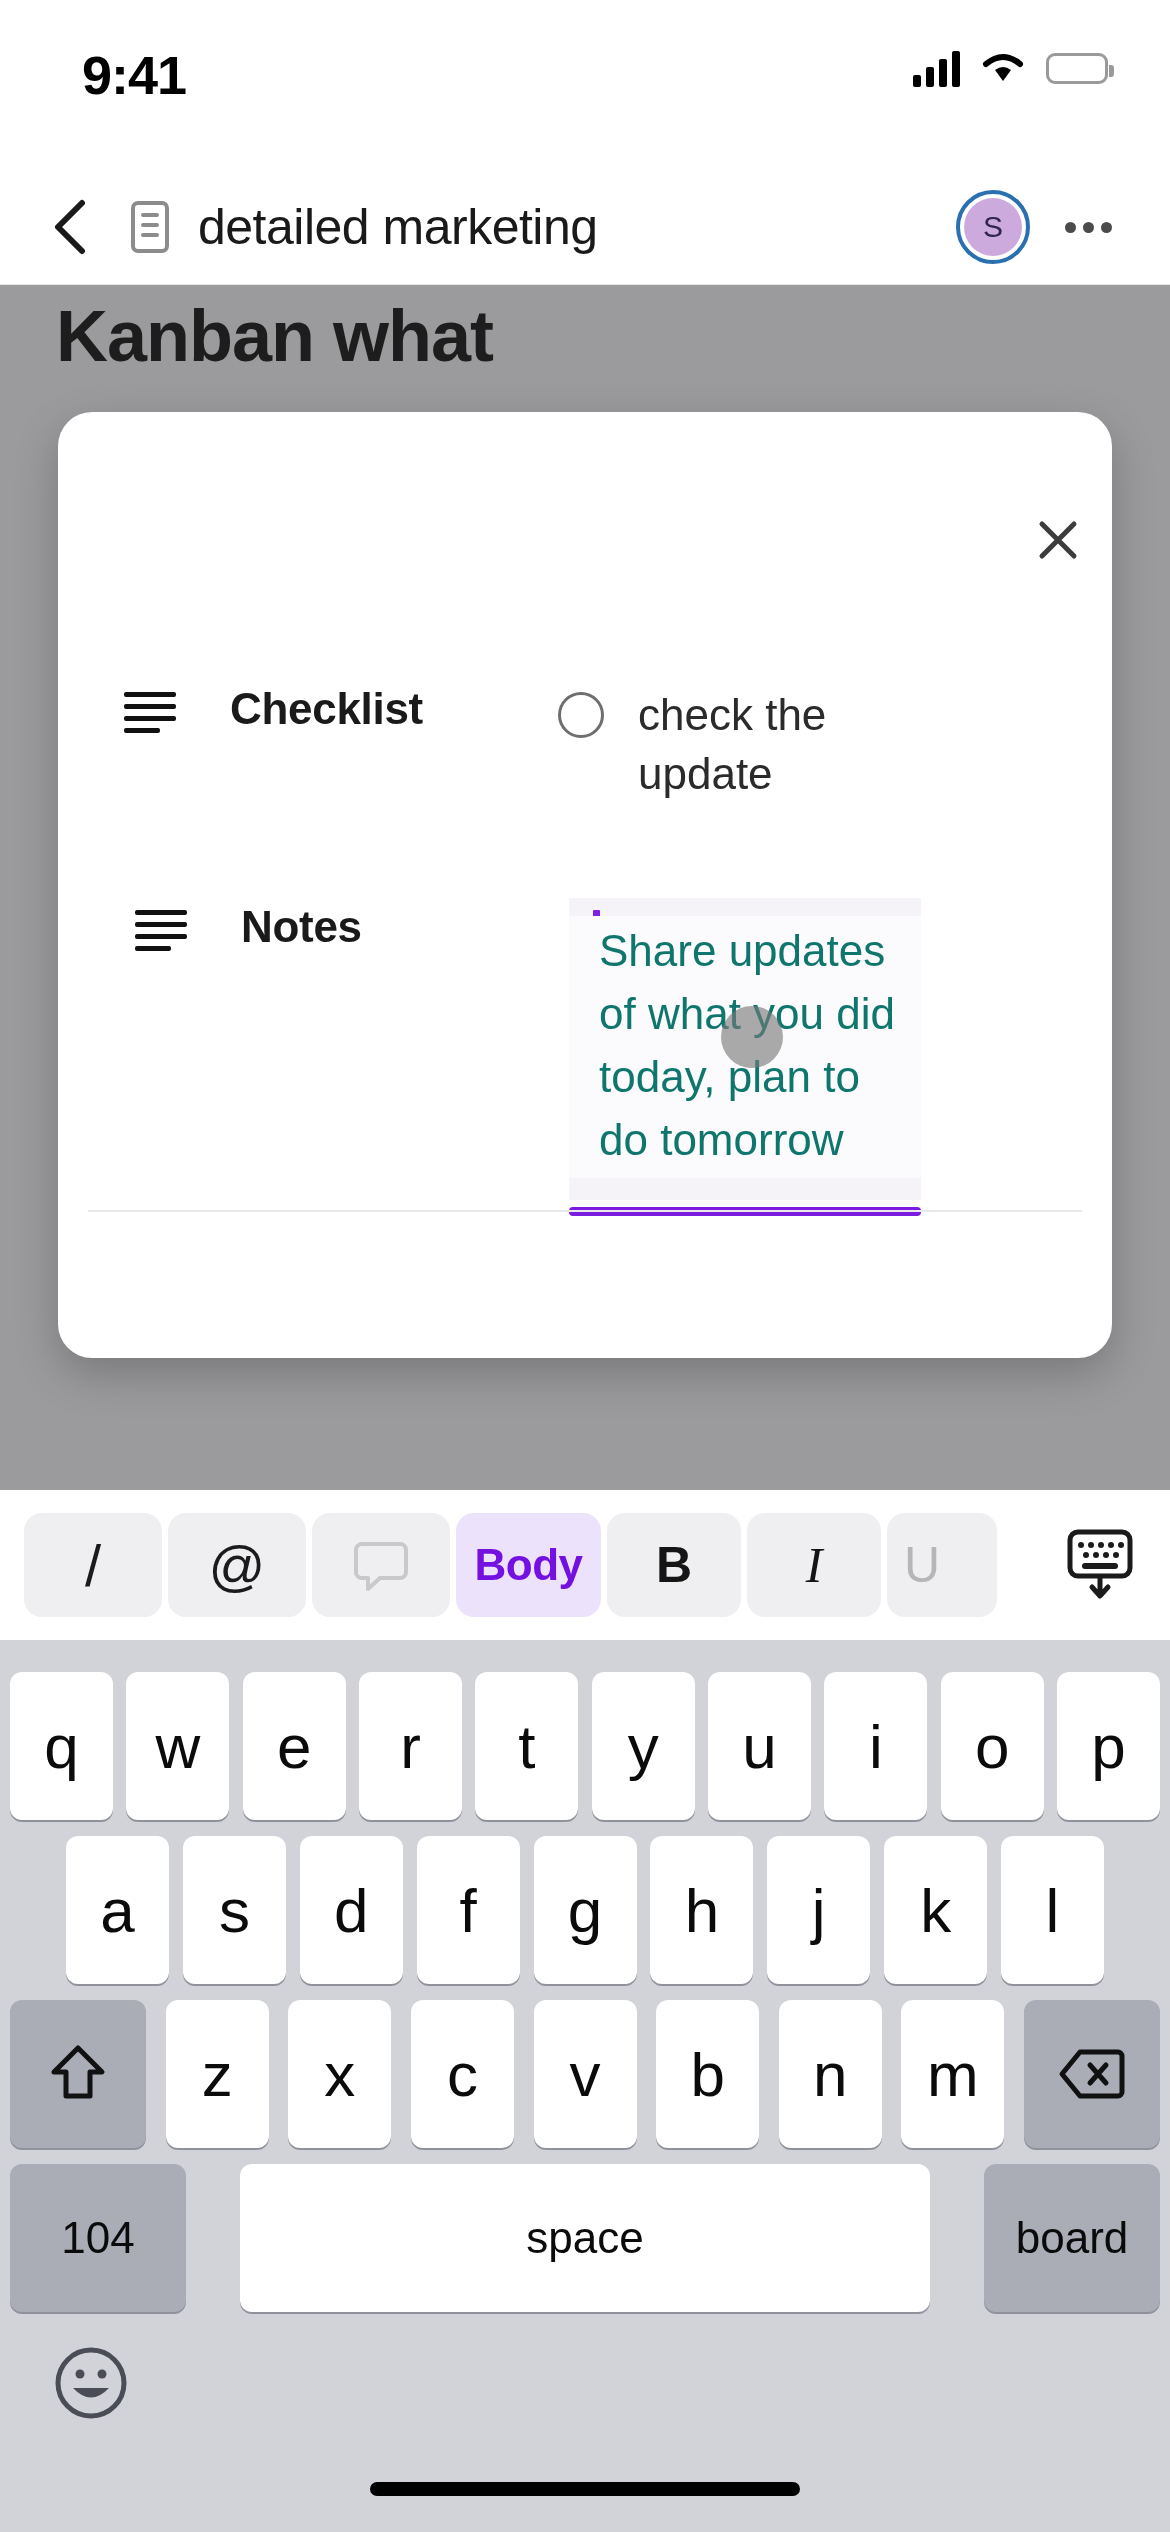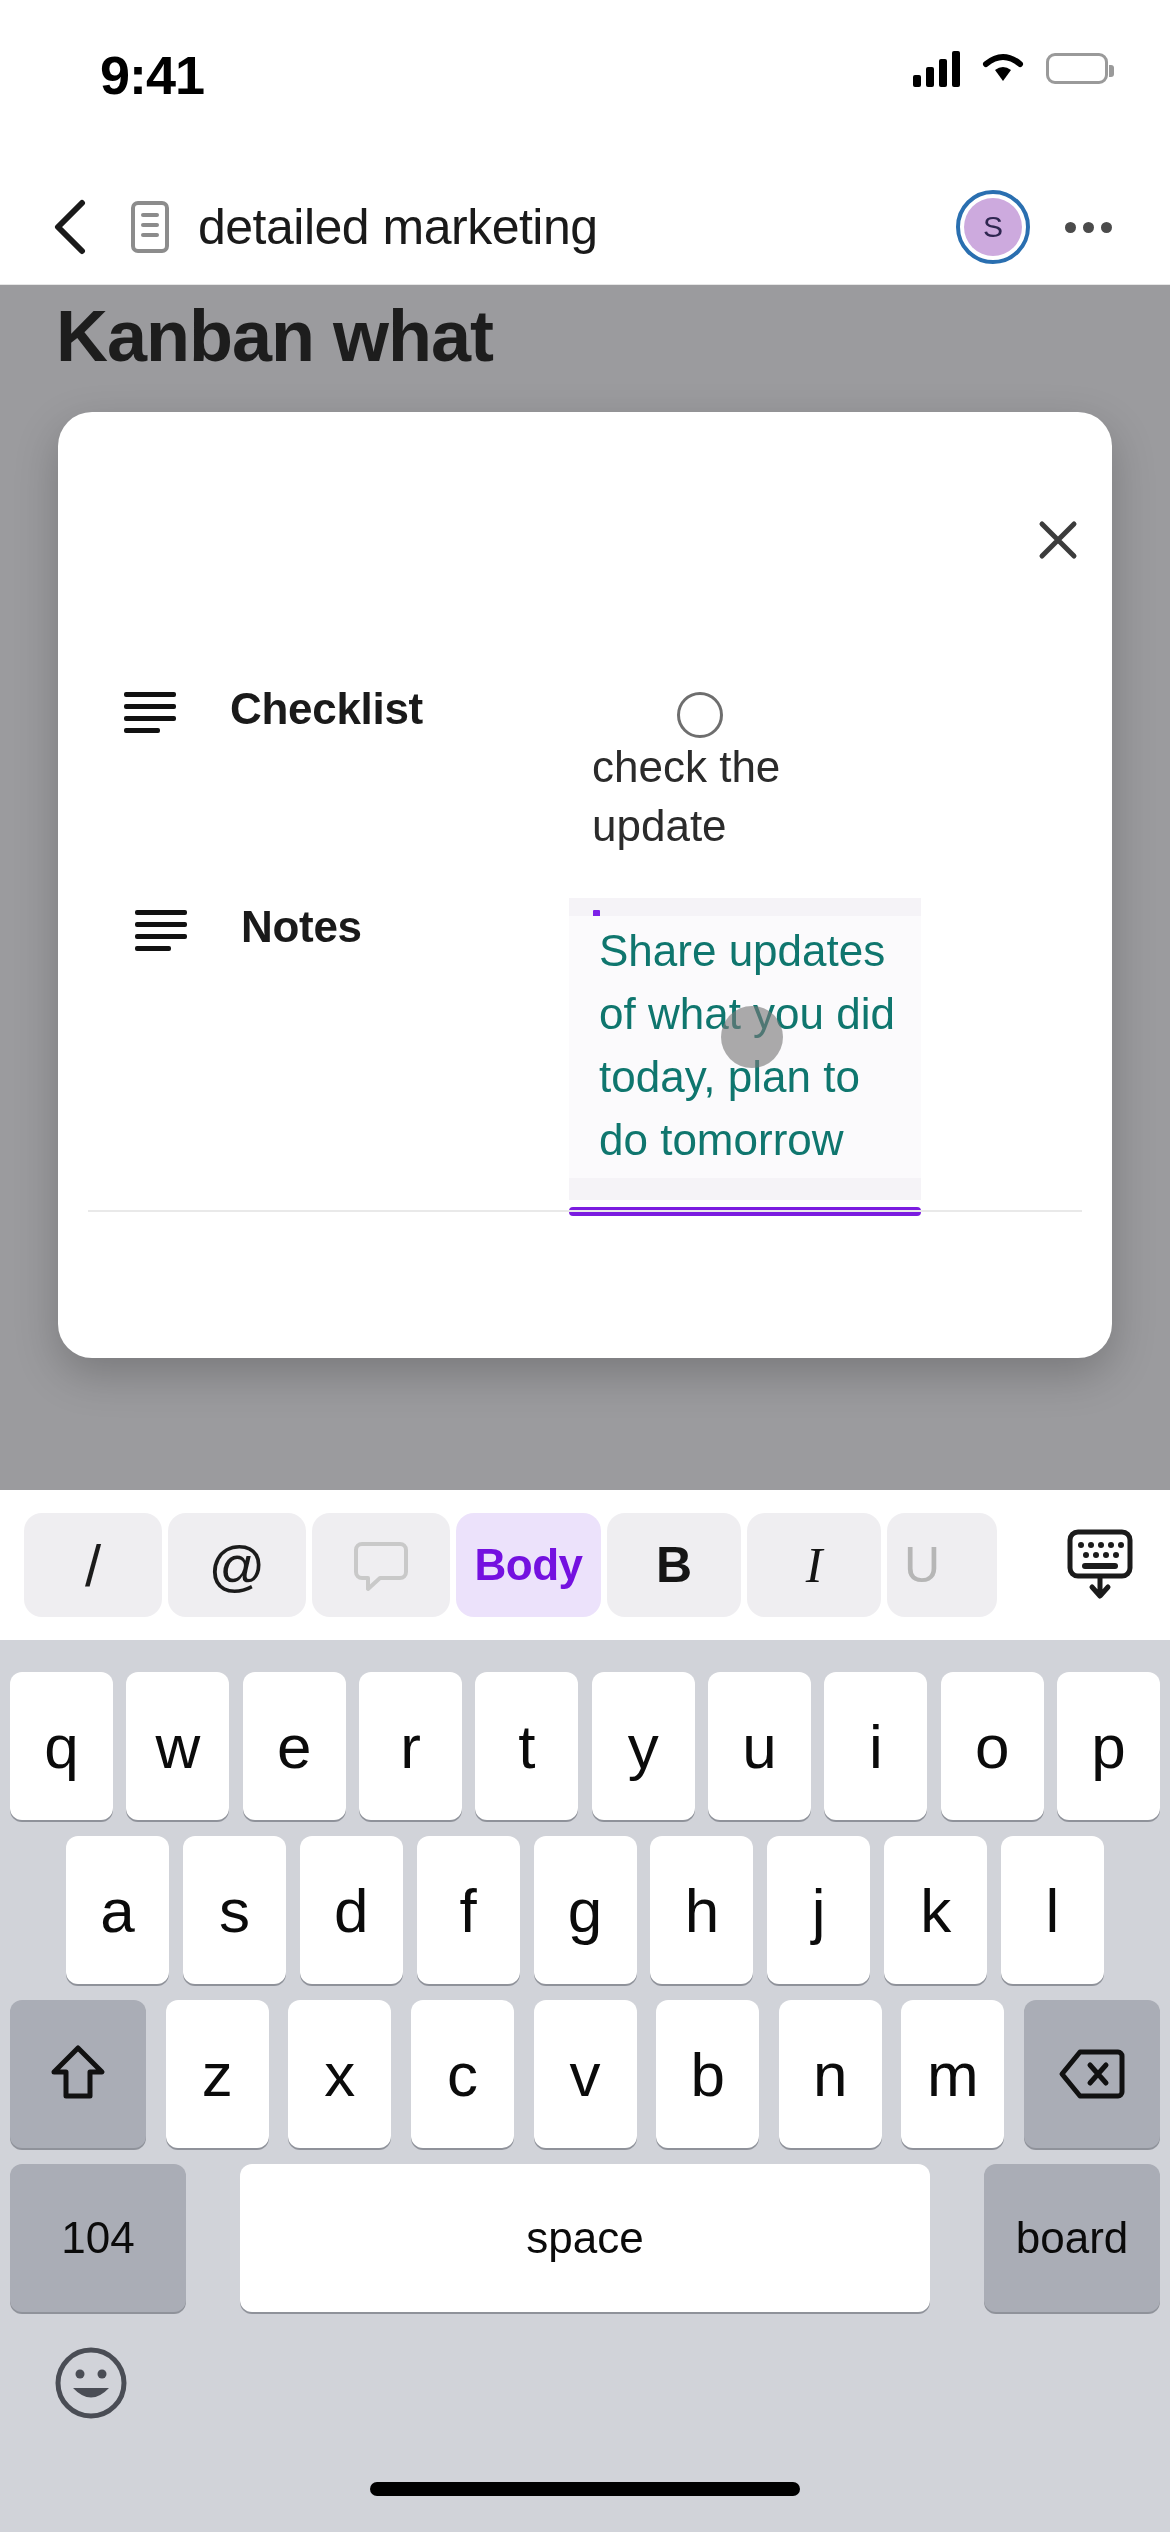--- a/index.html
+++ b/index.html
@@ -11,21 +11,21 @@
     overflow:hidden;
     -webkit-font-smoothing:antialiased;
   }
 
   
   #status-bar{
     position:absolute; top:0; left:0; width:1170px; height:170px;
     background:#ffffff; z-index:60;
   }
   #status-time{
-    position:absolute; left:100px; top:44px;
+    position:absolute; left:82px; top:44px;
     font-size:54px; font-weight:700; color:#000; letter-spacing:-1px;
   }
   #status-right{
     position:absolute; right:62px; top:48px;
     display:flex; align-items:center; gap:20px;
   }
   .sig-bars{ display:flex; align-items:flex-end; gap:5px; height:38px; }
   .sig-bars i{ display:block; width:8px; background:#000; border-radius:2px; }
   .sig-bars i:nth-child(1){ height:12px; }
   .sig-bars i:nth-child(2){ height:20px; }
@@ -119,21 +119,21 @@
   .bars-icon span{ display:block; height:5px; background:#111; border-radius:2px; }
   .bars-icon span:nth-child(1){ width:52px; }
   .bars-icon span:nth-child(2){ width:52px; }
   .bars-icon span:nth-child(3){ width:52px; }
   .bars-icon span:nth-child(4){ width:36px; }
   .row-label{
     margin-left:50px; font-size:44px; font-weight:700; color:#1a1a1a; letter-spacing:-0.3px;
   }
 
   
-  #checklist-value{ display:flex; align-items:center; padding-top:6px;flex-direction:column; }
+  #checklist-value{ display:flex; align-items:flex-start; padding-top:6px; }
   #checklist-checkbox{
     width:46px; height:46px; border-radius:50%; border:3px solid #6e6e6e;
     background:transparent; flex:none; margin-top:6px;
   }
   #checklist-text{
     margin-left:34px; font-size:44px; color:#2b2b2b; line-height:1.33;
     width:250px; font-weight:400;
   }
 
   

